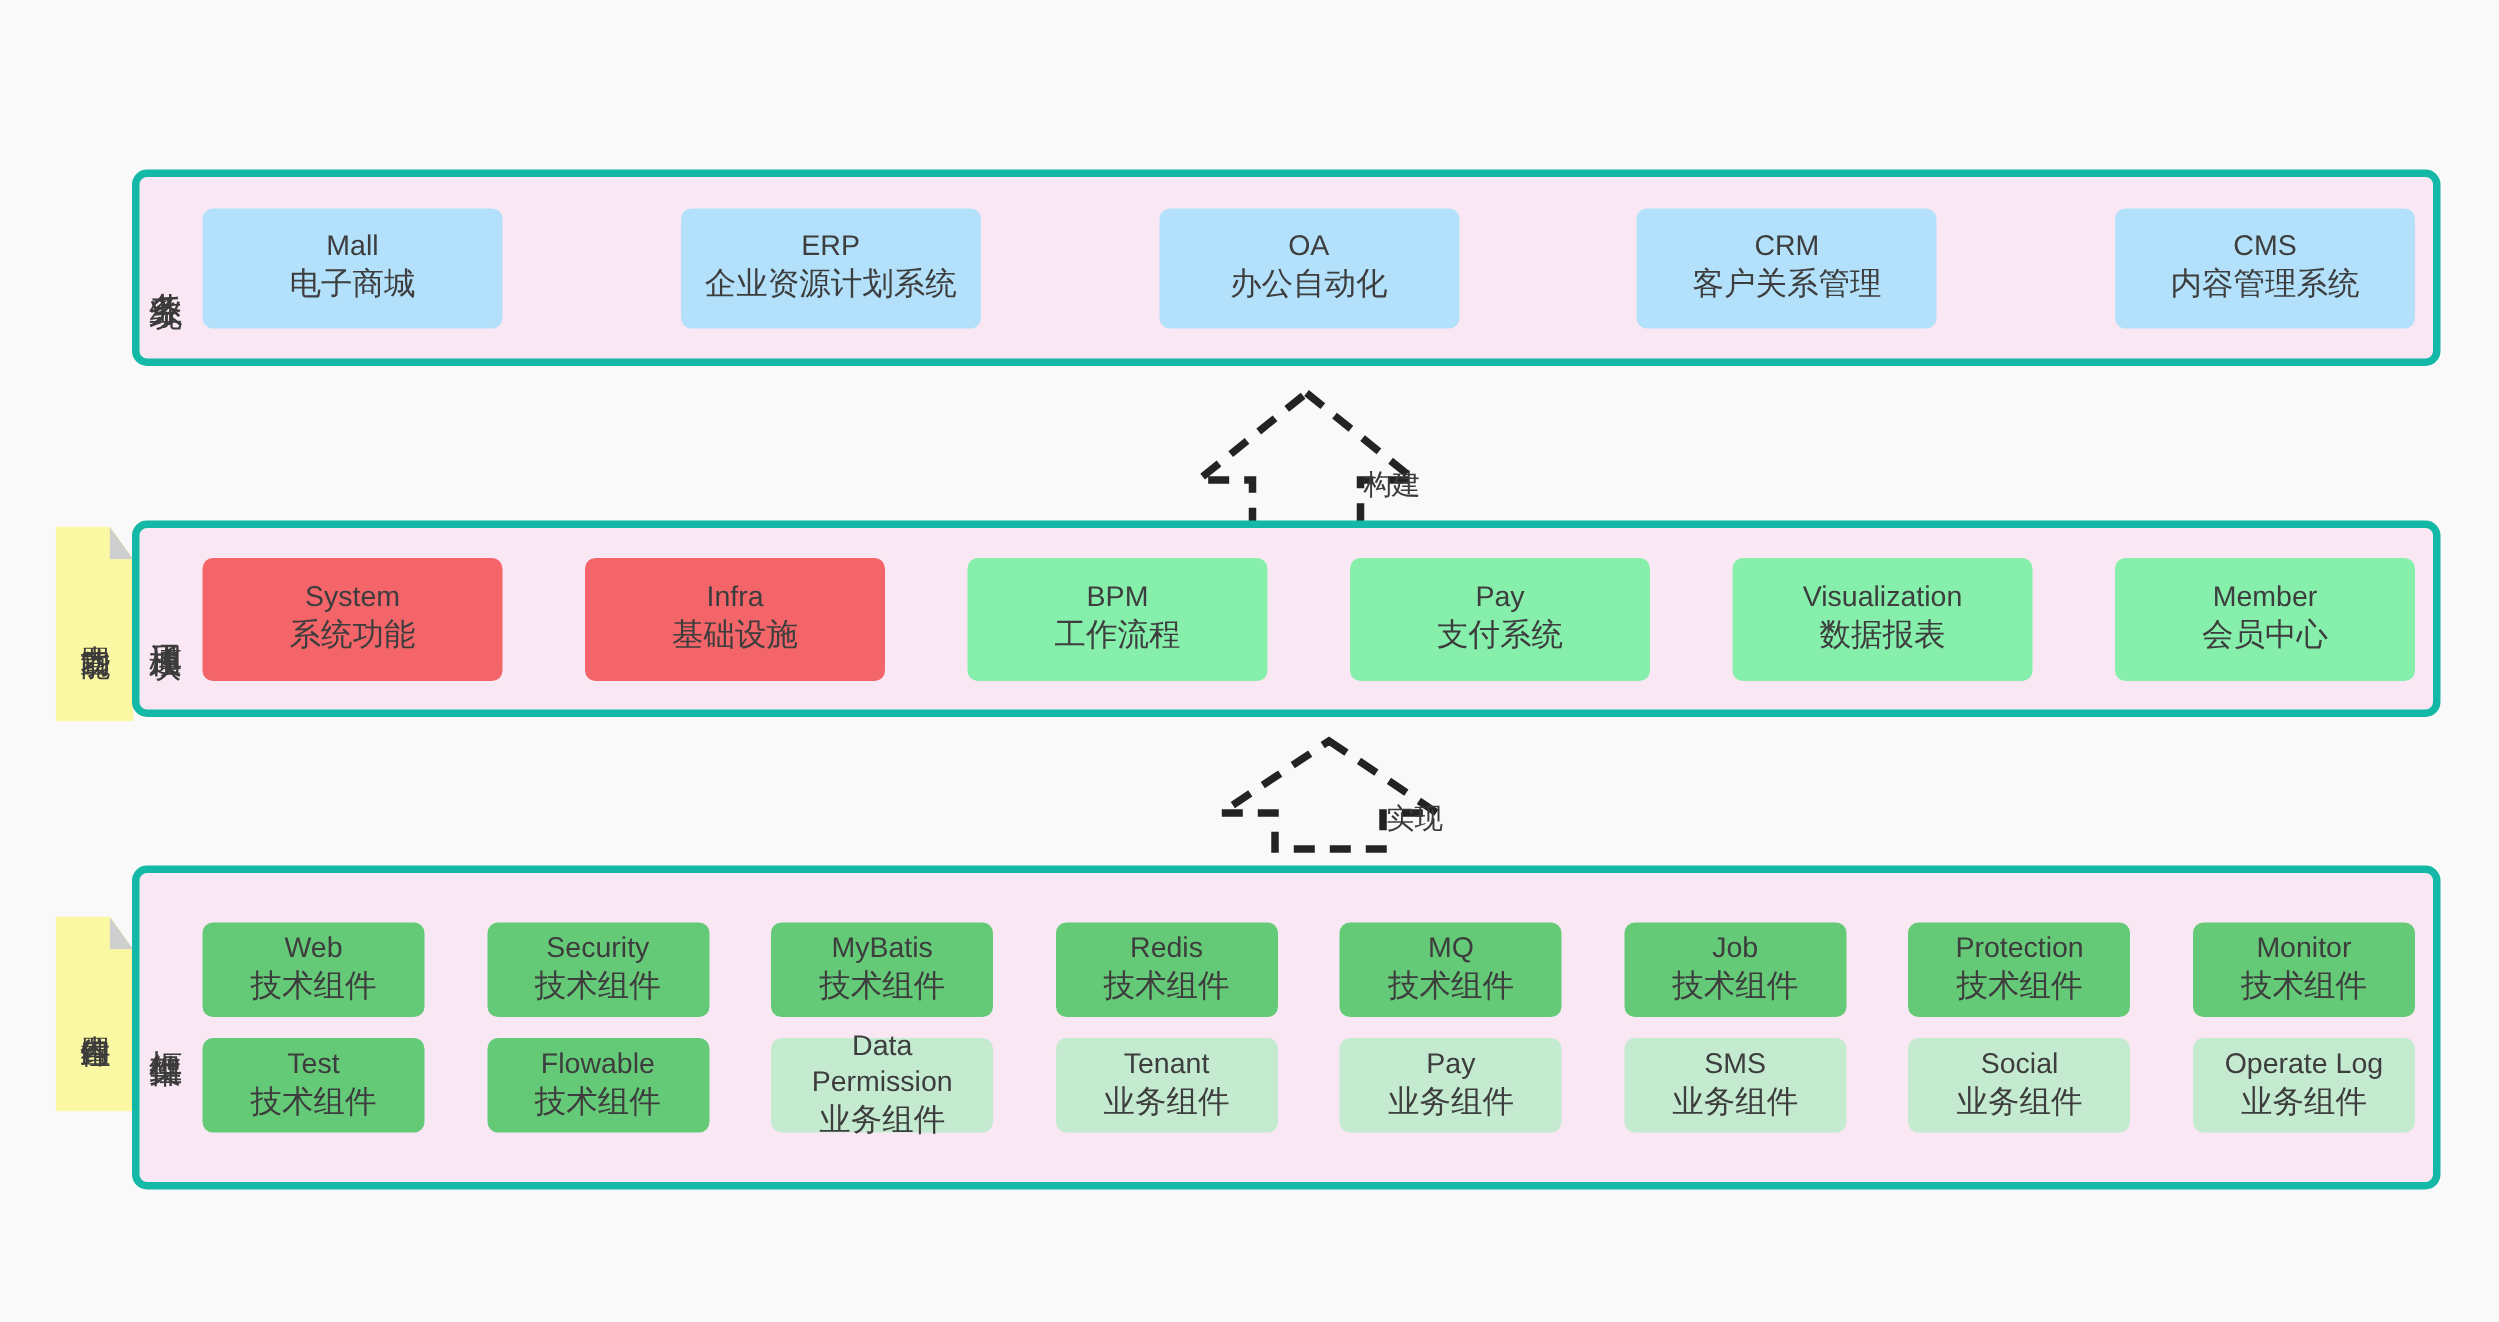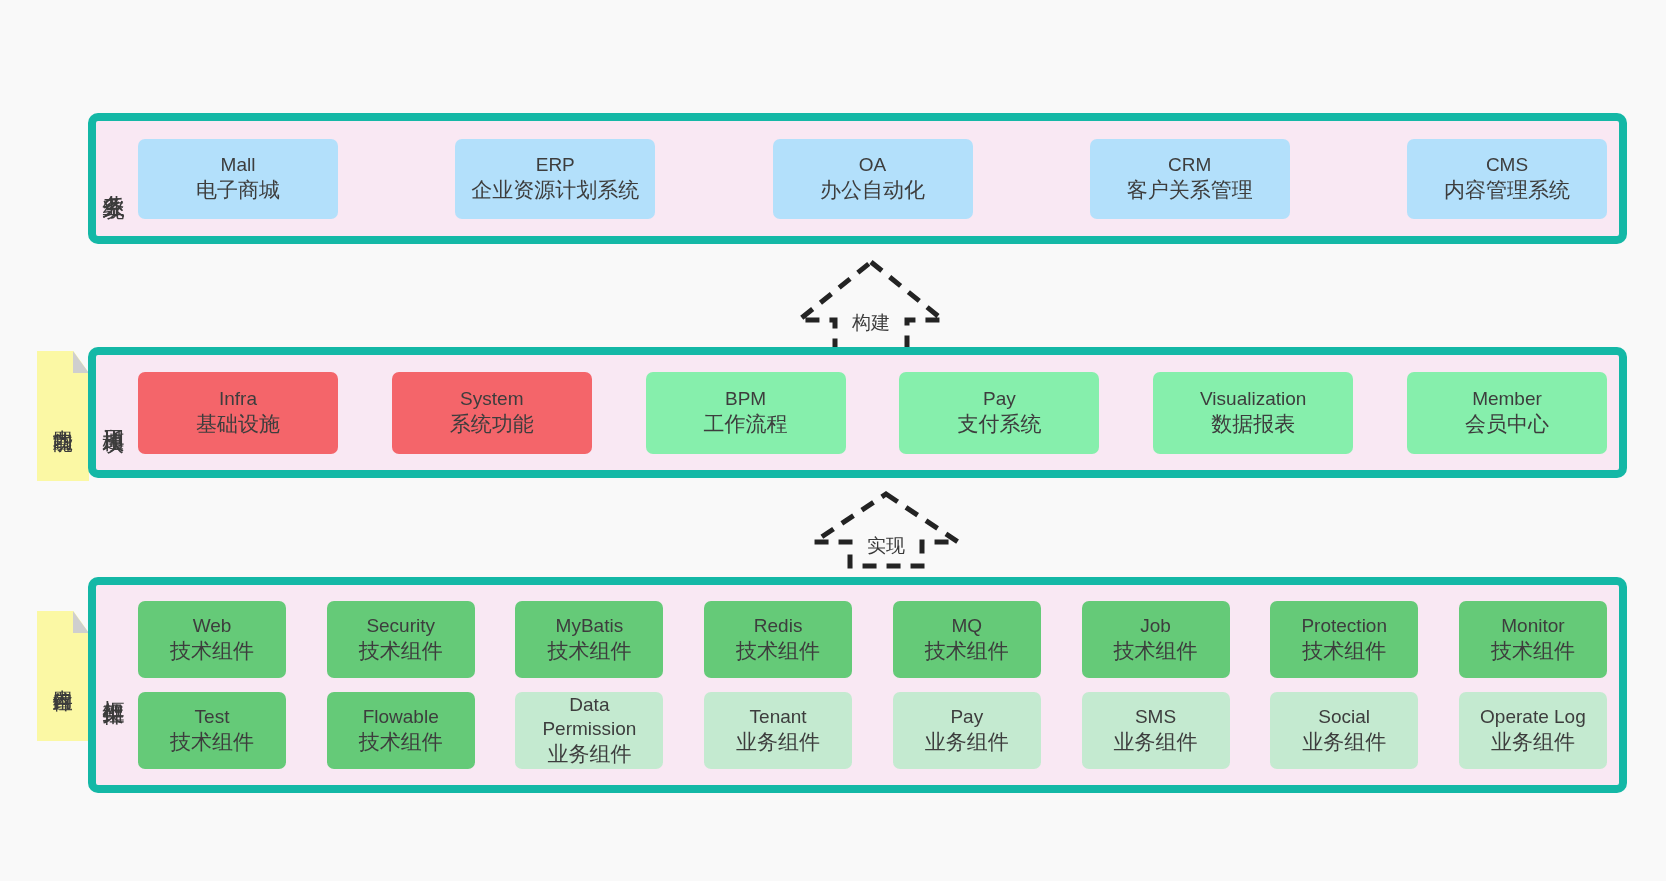--- a/index.html
+++ b/index.html
@@ -18,21 +18,21 @@
 
   .canvas {
     position: absolute;
     inset: 0;
   }
 
   
   .layer-panel {
     position: absolute;
     background: #f9e8f3;
-    border: 8px solid #14b8a6;
+    border: 5px solid #14b8a6;
     border-radius: 10px;
     box-sizing: border-box;
     display: flex;
     align-items: stretch;
   }
 
   
   .layer-label {
     flex: 0 0 auto;
     width: 36px;
@@ -90,21 +90,21 @@
 
   .node.blue   { background: #b3e0fb; }
   .node.red    { background: #f4656a; }
   .node.pink   { background: #86efac; }
   .node.green  { background: #65ca78; }
   .node.lgreen { background: #c4ead0; }
 
   
   .biz .node   { width: 200px; height: 80px; }
   .mod .node   { width: 200px; height: 82px; }
-  .fw  .node   { width: 148px; height: 77px; }
+  .fw  .node   { width: 148px; height: 63px; }
 
   
   .note {
     position: absolute;
     width: 52px;
     background: #fbf8a4;
     color: #3b3b3b;
     font-size: 20px;
     line-height: 1.12;
     letter-spacing: 1px;
@@ -134,21 +134,21 @@
     position: absolute;
   }
   .arrow-group svg {
     display: block;
     overflow: visible;
   }
   .arrow-label {
     position: absolute;
     left: 0;
     right: 0;
-    text-align: center;
+    text-align: right;
     font-size: 19px;
     color: #3b3b3b;
     background: transparent;
     pointer-events: none;
     white-space: nowrap;
   }
 </style>
 </head>
 <body>
 
@@ -200,27 +200,27 @@
     <span class="fold"></span>
     <span>内置功能</span>
   </div>
 
   <div class="layer-panel" style="left:88px; top:347px; width:1539px; height:131px;">
     <div class="layer-label">通用模块</div>
     <div class="layer-body">
       <div class="row mod">
 
         <div class="node red">
+          <span class="title">System</span>
+          <span class="sub">系统功能</span>
+        </div>
+
+        <div class="node red">
           <span class="title">Infra</span>
           <span class="sub">基础设施</span>
-        </div>
-
-        <div class="node red">
-          <span class="title">System</span>
-          <span class="sub">系统功能</span>
         </div>
 
         <div class="node pink">
           <span class="title">BPM</span>
           <span class="sub">工作流程</span>
         </div>
 
         <div class="node pink">
           <span class="title">Pay</span>
           <span class="sub">支付系统</span>

